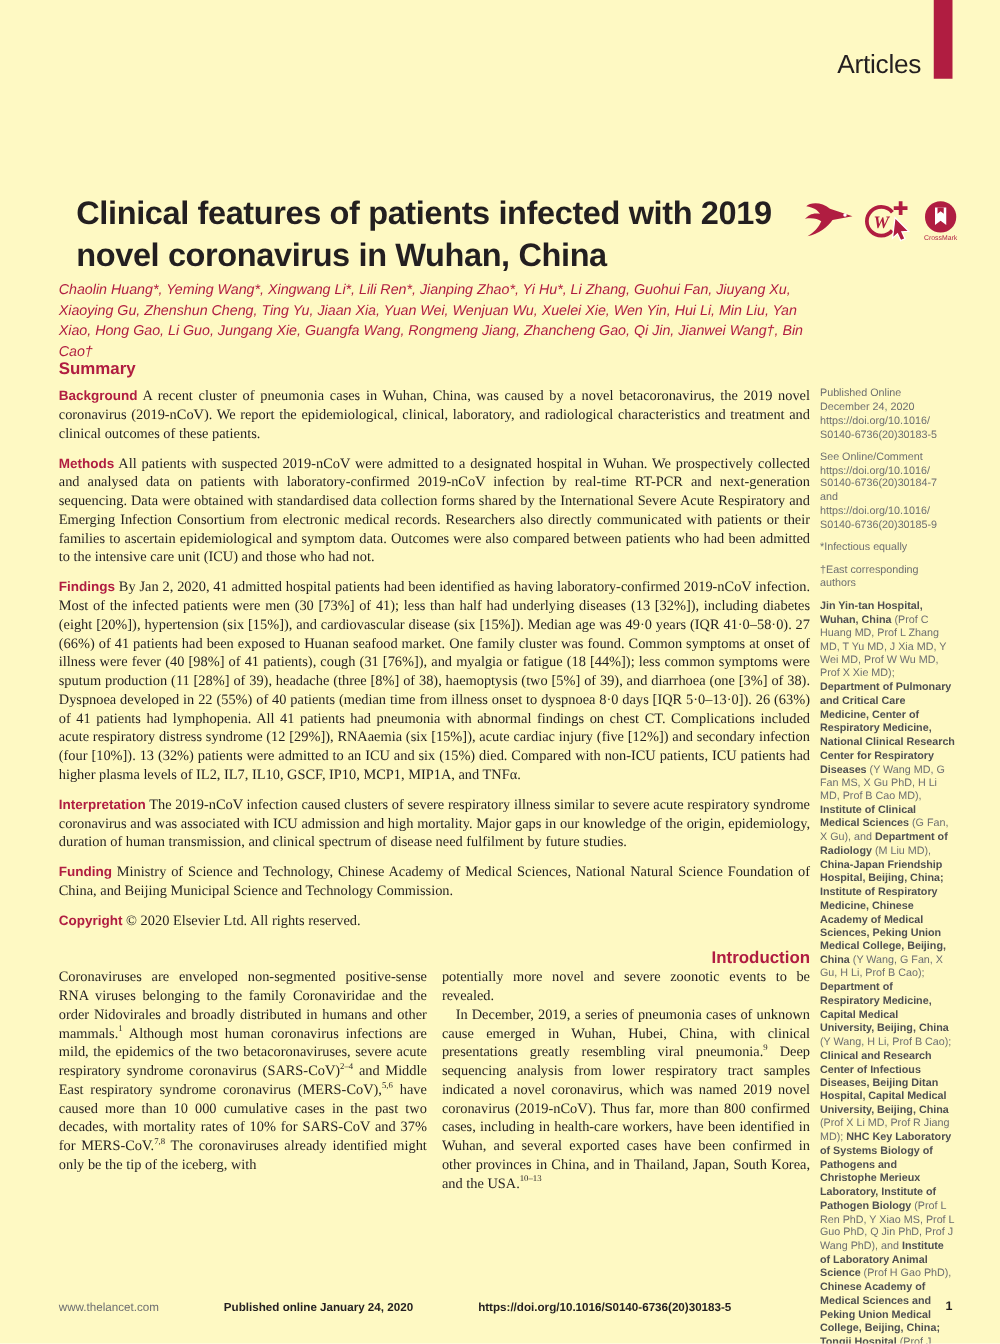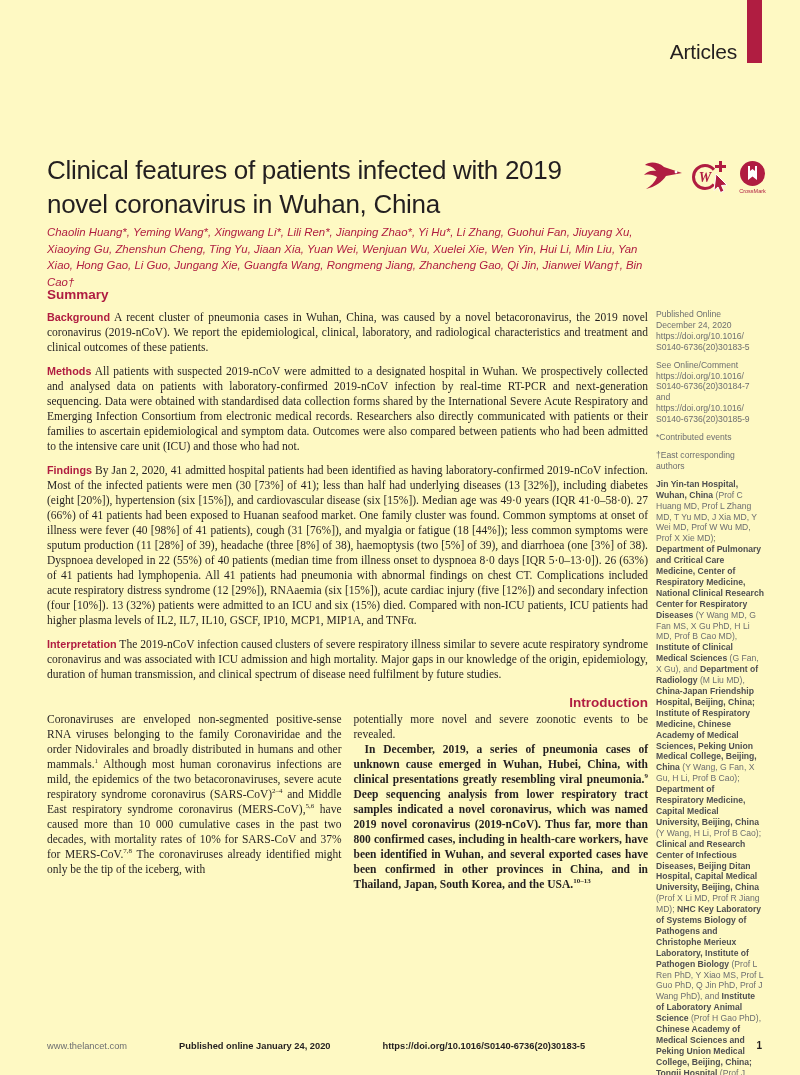--- a/index.html
+++ b/index.html
@@ -2,38 +2,38 @@
 <html style="--accent: #b01d41;"><head>
 <meta charset="utf-8">
 <style>
   :root{ --accent:#b01d41; --ink:#231f20; --gray:#6d6e70; --grayb:#4f4f51; }
   html,body{margin:0;padding:0;background:#ffffff;}
   .page{position:relative;width:800px;height:1075px;background:#fef9c3;overflow:hidden;
         font-family:"Liberation Sans",sans-serif;color:var(--ink);}
   .articles-label{position:absolute;top:40px;right:63px;font-size:21px;font-weight:500;
         color:var(--ink);letter-spacing:-0.2px;}
   .red-bar{position:absolute;left:747px;top:0;width:15px;height:63px;background:var(--accent);}
-  h1.title{position:absolute;left:47px;top:153px;width:580px;margin:0;
-        font-size:26px;line-height:34px;font-weight:400;letter-spacing:-0.3px;}
+  h1.title{position:absolute;left:61px;top:153px;width:580px;margin:0;
+        font-size:26px;line-height:34px;font-weight:700;letter-spacing:-0.3px;}
   .icon-row{position:absolute;left:643px;top:160px;width:122px;display:flex;gap:7px;align-items:flex-start;}
   .crossmark-wrap{display:flex;flex-direction:column;align-items:center;gap:1px;}
   .crossmark-caption{font-size:5.5px;color:var(--accent);line-height:6px;}
   p.authors{position:absolute;left:47px;top:224px;width:614px;margin:0;
         font-style:italic;font-size:11.4px;line-height:16.5px;color:var(--accent);}
   .main{position:absolute;left:47px;top:287px;width:601px;}
   h2.sect{margin:0 0 7px 0;font-size:13.5px;line-height:16px;font-weight:700;color:var(--accent);}
   h2.intro-h{margin-top:13px;margin-bottom:1px;text-align:right;}
   p.spara{margin:0 0 9px 0;font-family:"Liberation Serif",serif;font-size:11.5px;line-height:15px;
         text-align:justify;color:var(--ink);}
   .plabel{font-family:"Liberation Sans",sans-serif;font-weight:700;font-size:10.8px;color:var(--accent);}
   .columns{display:flex;gap:12px;}
   .col{width:294.5px;}
   p.ipara{margin:0;font-family:"Liberation Serif",serif;font-size:11.5px;line-height:15px;
         text-align:justify;color:var(--ink);}
-  p.ipara.indent{text-indent:11px;font-weight:bold;}
+  p.ipara.indent{text-indent:11px;}
   sup{font-size:7px;line-height:0;vertical-align:super;}
   aside.sidebar{position:absolute;left:656px;top:309px;width:108px;
         font-size:8.6px;line-height:10.9px;color:var(--gray);}
   .snote{margin:0 0 7px 0;white-space:pre-line;}
   .snote .b{font-weight:700;color:var(--grayb);}
   .footer{position:absolute;left:47px;top:1041px;width:716px;font-size:9.3px;color:var(--ink);}
   .footer .site{color:var(--gray);margin-right:12px;}
   .footer .b{font-weight:700;margin-right:12px;padding-left:40px;}
   .pageno{position:absolute;right:38px;top:1040px;font-size:10px;font-weight:700;color:var(--ink);}
 </style>
@@ -74,20 +74,22 @@
 
   <p class="authors">Chaolin Huang*, Yeming Wang*, Xingwang Li*, Lili Ren*, Jianping Zhao*, Yi Hu*, Li Zhang, Guohui Fan, Jiuyang Xu, Xiaoying Gu, Zhenshun Cheng, Ting Yu, Jiaan Xia, Yuan Wei, Wenjuan Wu, Xuelei Xie, Wen Yin, Hui Li, Min Liu, Yan Xiao, Hong Gao, Li Guo, Jungang Xie, Guangfa Wang, Rongmeng Jiang, Zhancheng Gao, Qi Jin, Jianwei Wang†, Bin Cao†</p>
 
   <div class="main">
     <h2 class="sect">Summary</h2>
     <div id="summary-container">
         <p class="spara"><span class="plabel">Background</span> A recent cluster of pneumonia cases in Wuhan, China, was caused by a novel betacoronavirus, the 2019 novel coronavirus (2019-nCoV). We report the epidemiological, clinical, laboratory, and radiological characteristics and treatment and clinical outcomes of these patients.</p>
         <p class="spara"><span class="plabel">Methods</span> All patients with suspected 2019-nCoV were admitted to a designated hospital in Wuhan. We prospectively collected and analysed data on patients with laboratory-confirmed 2019-nCoV infection by real-time RT-PCR and next-generation sequencing. Data were obtained with standardised data collection forms shared by the International Severe Acute Respiratory and Emerging Infection Consortium from electronic medical records. Researchers also directly communicated with patients or their families to ascertain epidemiological and symptom data. Outcomes were also compared between patients who had been admitted to the intensive care unit (ICU) and those who had not.</p>
         <p class="spara"><span class="plabel">Findings</span> By Jan 2, 2020, 41 admitted hospital patients had been identified as having laboratory-confirmed 2019-nCoV infection. Most of the infected patients were men (30 [73%] of 41); less than half had underlying diseases (13 [32%]), including diabetes (eight [20%]), hypertension (six [15%]), and cardiovascular disease (six [15%]). Median age was 49·0 years (IQR 41·0–58·0). 27 (66%) of 41 patients had been exposed to Huanan seafood market. One family cluster was found. Common symptoms at onset of illness were fever (40 [98%] of 41 patients), cough (31 [76%]), and myalgia or fatigue (18 [44%]); less common symptoms were sputum production (11 [28%] of 39), headache (three [8%] of 38), haemoptysis (two [5%] of 39), and diarrhoea (one [3%] of 38). Dyspnoea developed in 22 (55%) of 40 patients (median time from illness onset to dyspnoea 8·0 days [IQR 5·0–13·0]). 26 (63%) of 41 patients had lymphopenia. All 41 patients had pneumonia with abnormal findings on chest CT. Complications included acute respiratory distress syndrome (12 [29%]), RNAaemia (six [15%]), acute cardiac injury (five [12%]) and secondary infection (four [10%]). 13 (32%) patients were admitted to an ICU and six (15%) died. Compared with non-ICU patients, ICU patients had higher plasma levels of IL2, IL7, IL10, GSCF, IP10, MCP1, MIP1A, and TNFα.</p>
         <p class="spara"><span class="plabel">Interpretation</span> The 2019-nCoV infection caused clusters of severe respiratory illness similar to severe acute respiratory syndrome coronavirus and was associated with ICU admission and high mortality. Major gaps in our knowledge of the origin, epidemiology, duration of human transmission, and clinical spectrum of disease need fulfilment by future studies.</p>
+        <p class="spara"><span class="plabel">Funding</span> Ministry of Science and Technology, Chinese Academy of Medical Sciences, National Natural Science Foundation of China, and Beijing Municipal Science and Technology Commission.</p>
+        <p class="spara"><span class="plabel">Copyright</span> © 2020 Elsevier Ltd. All rights reserved.</p>
       </div>
 
     <h2 class="sect intro-h">Introduction</h2>
     <div class="columns">
       <div class="col" id="intro-col1">
           <p class="ipara"><span>Coronaviruses are enveloped non-segmented positive-sense RNA viruses belonging to the family Coronaviridae and the order Nidovirales and broadly distributed in humans and other mammals.</span><sup>1</sup><span> Although most human coronavirus infections are mild, the epidemics of the two betacoronaviruses, severe acute respiratory syndrome coronavirus (SARS-CoV)</span><sup>2–4</sup><span> and Middle East respiratory syndrome coronavirus (MERS-CoV),</span><sup>5,6</sup><span> have caused more than 10 000 cumulative cases in the past two decades, with mortality rates of 10% for SARS-CoV and 37% for MERS-CoV.</span><sup>7,8</sup><span> The coronaviruses already identified might only be the tip of the iceberg, with</span></p>
         </div>
       <div class="col" id="intro-col2">
           <p class="ipara"><span>potentially more novel and severe zoonotic events to be revealed.</span></p>
           <p class="ipara indent"><span>In December, 2019, a series of pneumonia cases of unknown cause emerged in Wuhan, Hubei, China, with clinical presentations greatly resembling viral pneumonia.</span><sup>9</sup><span> Deep sequencing analysis from lower respiratory tract samples indicated a novel coronavirus, which was named 2019 novel coronavirus (2019-nCoV). Thus far, more than 800 confirmed cases, including in health-care workers, have been identified in Wuhan, and several exported cases have been confirmed in other provinces in China, and in Thailand, Japan, South Korea, and the USA.</span><sup>10–13</sup></p>
@@ -98,21 +100,21 @@
   <aside class="sidebar" id="sidebar">
       <div class="snote"><span>Published Online
 December 24, 2020
 https://doi.org/10.1016/
 S0140-6736(20)30183-5</span></div>
       <div class="snote"><span>See Online/Comment
 https://doi.org/10.1016/
 S0140-6736(20)30184-7 and
 https://doi.org/10.1016/
 S0140-6736(20)30185-9</span></div>
-      <div class="snote"><span>*Contributed events</span></div>
+      <div class="snote"><span>*Infectious equally</span></div>
       <div class="snote"><span>†East corresponding authors</span></div>
       <div class="snote"><span class="b">Jin Yin-tan Hospital, Wuhan, China </span><span>(Prof C Huang MD, Prof L Zhang MD, T Yu MD, J Xia MD, Y Wei MD, Prof W Wu MD, Prof X Xie MD); </span><span class="b">Department of Pulmonary and Critical Care Medicine, Center of Respiratory Medicine, National Clinical Research Center for Respiratory Diseases </span><span>(Y Wang MD, G Fan MS, X Gu PhD, H Li MD, Prof B Cao MD), </span><span class="b">Institute of Clinical Medical Sciences </span><span>(G Fan, X Gu), and </span><span class="b">Department of Radiology </span><span>(M Liu MD), </span><span class="b">China-Japan Friendship Hospital, Beijing, China; Institute of Respiratory Medicine, Chinese Academy of Medical Sciences, Peking Union Medical College, Beijing, China </span><span>(Y Wang, G Fan, X Gu, H Li, Prof B Cao); </span><span class="b">Department of Respiratory Medicine, Capital Medical University, Beijing, China </span><span>(Y Wang, H Li, Prof B Cao); </span><span class="b">Clinical and Research Center of Infectious Diseases, Beijing Ditan Hospital, Capital Medical University, Beijing, China </span><span>(Prof X Li MD, Prof R Jiang MD); </span><span class="b">NHC Key Laboratory of Systems Biology of Pathogens and Christophe Merieux Laboratory, Institute of Pathogen Biology </span><span>(Prof L Ren PhD, Y Xiao MS, Prof L Guo PhD, Q Jin PhD, Prof J Wang PhD), and </span><span class="b">Institute of Laboratory Animal Science </span><span>(Prof H Gao PhD), </span><span class="b">Chinese Academy of Medical Sciences and Peking Union Medical College, Beijing, China; Tongji Hospital </span><span>(Prof J Zhao MD, Prof J Xie MD), and </span></div>
     </aside>
 
   <div class="footer">
     <span class="site">www.thelancet.com</span><span class="b">Published online January 24, 2020</span><span class="b">https://doi.org/10.1016/S0140-6736(20)30183-5</span>
   </div>
   <span class="pageno">1</span>
 
 </div>

